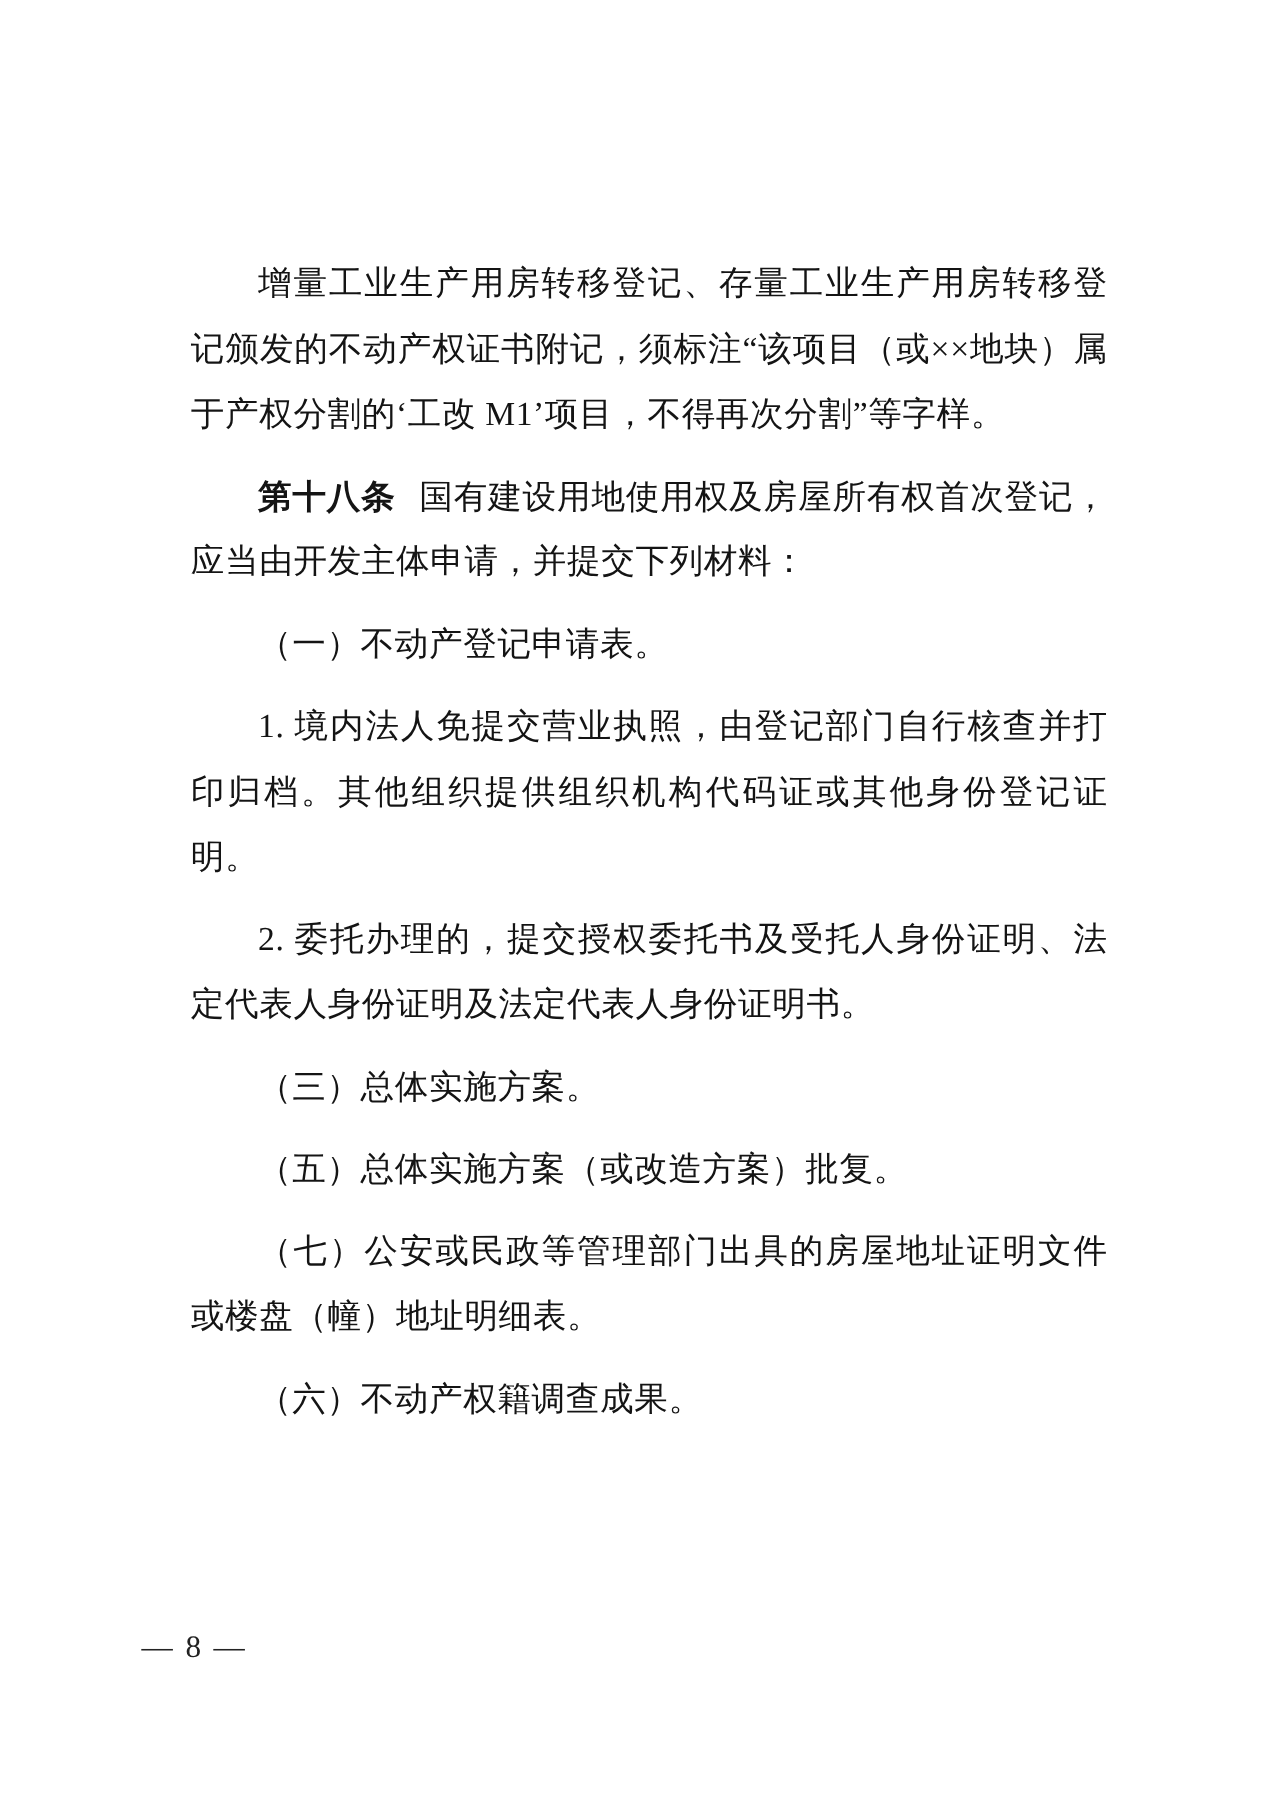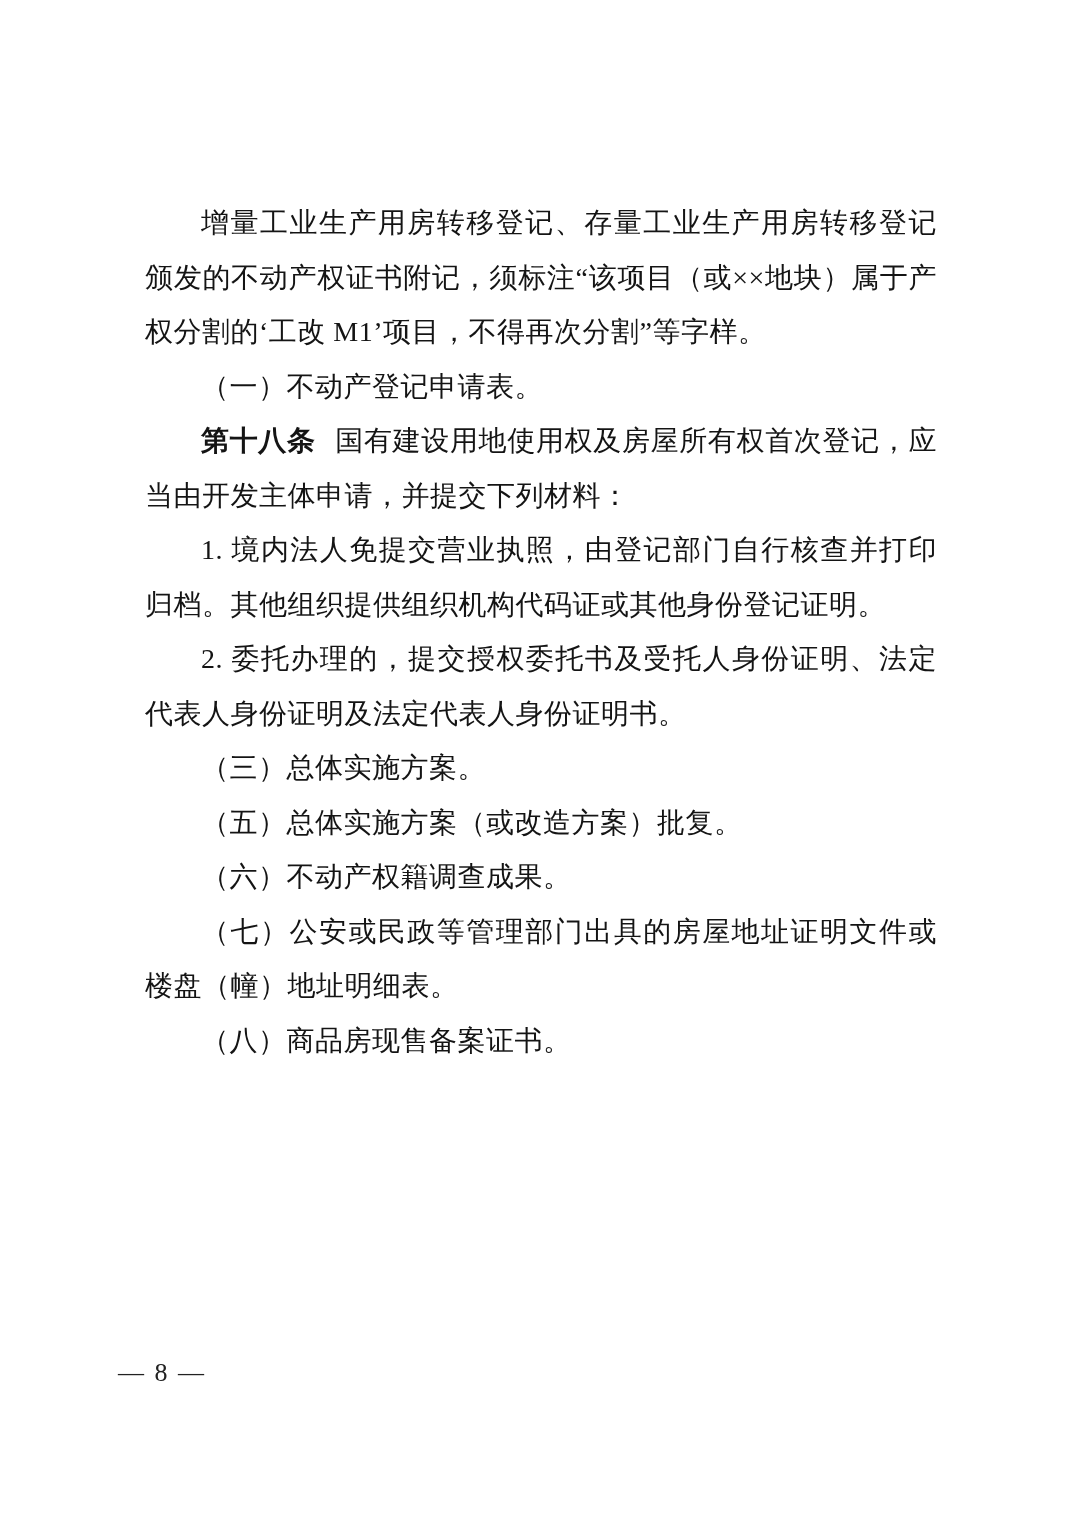--- a/index.html
+++ b/index.html
@@ -20,21 +20,21 @@
     position: absolute;
     left: 145px;
     top: 196px;
     width: 792px;
     font-size: 28px;
     line-height: 54.5px;
     text-align: justify;
     letter-spacing: 0.5px;
   }
   .para {
-    margin: 0;
+    margin: 14px;
     text-indent: 2em;
   }
   .article-label {
     font-weight: bold;
     margin-right: 0.7em;
   }
   .page-footer {
     position: absolute;
     left: 118px;
     top: 1358px;
@@ -46,37 +46,36 @@
 </style>
 </head>
 <body>
 
 <div class="page">
 
   <div class="text-block">
 
     <p class="para">增量工业生产用房转移登记、存量工业生产用房转移登记颁发的不动产权证书附记，须标注“该项目（或××地块）属于产权分割的‘工改 M1’项目，不得再次分割”等字样。</p>
 
+    <p class="para"><span class="article-label">第十八条</span><span>国有建设用地使用权及房屋所有权首次登记，应当由开发主体申请，并提交下列材料：</span></p>
+
     <p class="para">（一）不动产登记申请表。</p>
-
-    <p class="para"><span class="article-label">第十八条</span><span>国有建设用地使用权及房屋所有权首次登记，应当由开发主体申请，并提交下列材料：</span></p>
 
 
     <p class="para">1. 境内法人免提交营业执照，由登记部门自行核查并打印归档。其他组织提供组织机构代码证或其他身份登记证明。</p>
 
     <p class="para">2. 委托办理的，提交授权委托书及受托人身份证明、法定代表人身份证明及法定代表人身份证明书。</p>
 
     <p class="para">（三）总体实施方案。</p>
 
 
     <p class="para">（五）总体实施方案（或改造方案）批复。</p>
 
+    <p class="para">（七）公安或民政等管理部门出具的房屋地址证明文件或楼盘（幢）地址明细表。</p>
+
     <p class="para">（六）不动产权籍调查成果。</p>
 
-    <p class="para">（七）公安或民政等管理部门出具的房屋地址证明文件或楼盘（幢）地址明细表。</p>
-
-    <p class="para">（八）商品房现售备案证书。</p>
 
   </div>
 
   <div class="page-footer">— 8 —</div>
 
 </div>
 
 </body></html>

